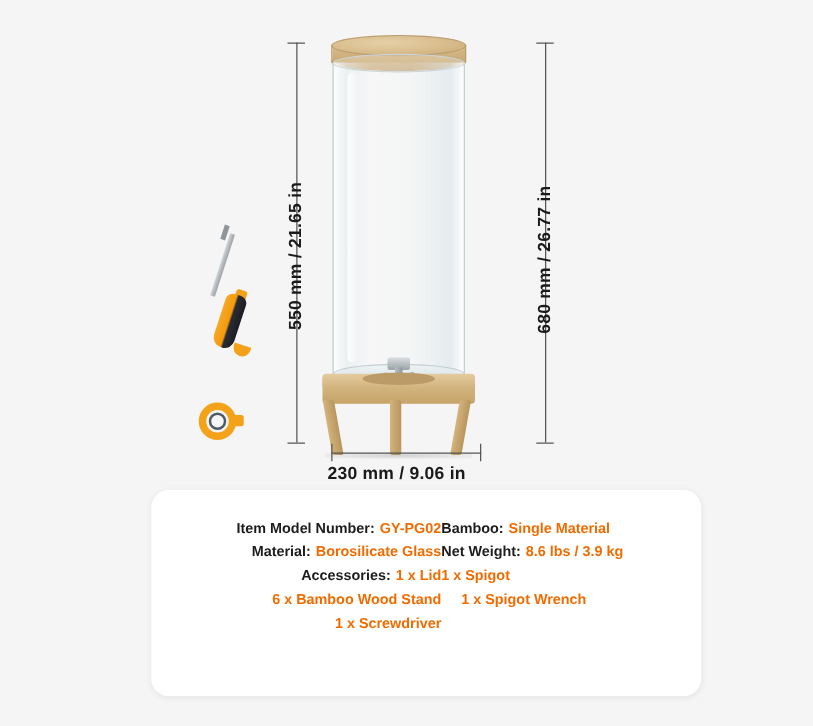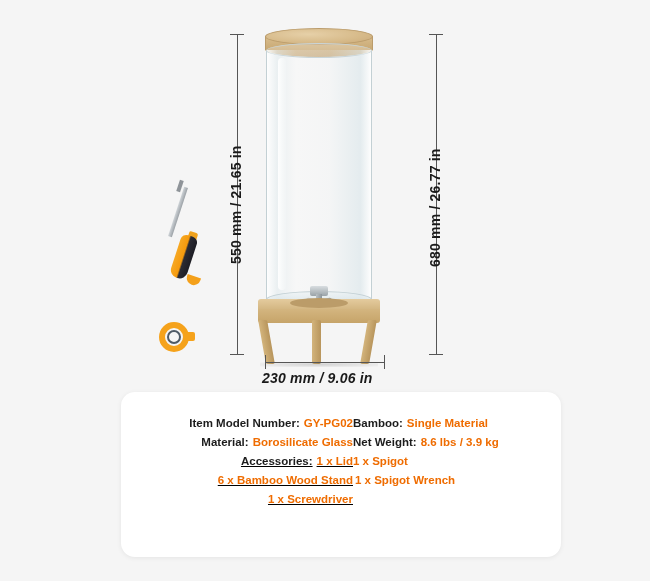--- a/index.html
+++ b/index.html
@@ -358,21 +358,21 @@
     white-space: nowrap;
   }
   .spec-value {
     color: #ef6c00;
     font-weight: bold;
     white-space: nowrap;
     margin-left: 4px;
   }
   
   .spec-col.left { justify-content: flex-end; padding-right: 0; align-items: flex-end; }
-  .acc-list .spec-col.left { justify-content: flex-end; text-decoration: underline; }
+  .acc-list .spec-col.left { justify-content: flex-end; }
 </style>
 </head>
 <body>
 
 <div id="page">
 
   <div id="product">
     <div class="lid-bottom"></div>
     <div class="lid-band"></div>
     <div class="lid-top"></div>
@@ -416,21 +416,21 @@
   <div class="dim-label vert" style="left:228px; top:264px;">550 mm / 21.65 in</div>
 
   <div class="dim-line vline" style="left:436px; top:34px; height:320px;"></div>
   <div class="tick" style="left:429px; top:34px; width:14px; height:1px;"></div>
   <div class="tick" style="left:429px; top:354px; width:14px; height:1px;"></div>
   <div class="dim-label vert" style="left:427px; top:267px;">680 mm / 26.77 in</div>
 
   <div class="dim-line hline" style="left:265px; top:362px; width:120px;"></div>
   <div class="tick" style="left:265px; top:355px; width:1px; height:14px;"></div>
   <div class="tick" style="left:384px; top:355px; width:1px; height:14px;"></div>
-  <div class="dim-label" style="left:262px; top:370px;font-style:italic;">230 mm / 9.06 in</div>
+  <div class="dim-label" style="left:262px; top:370px;">230 mm / 9.06 in</div>
 
   <div id="spec-card">
     <div class="spec-grid">
 
       <div class="spec-row">
         <div class="spec-col left">
           <span class="spec-label">Item Model Number:</span>
           <span class="spec-value">GY-PG02</span>
         </div>
         <div class="spec-col right">
@@ -459,21 +459,21 @@
         <div class="spec-col right">
           <span class="spec-value" style="margin-left:0">1 x Spigot</span>
         </div>
       </div>
 
       <div class="spec-row acc-list">
         <div class="spec-col left">
           <span class="spec-value">6 x Bamboo Wood Stand</span>
         </div>
         <div class="spec-col right">
-          <span class="spec-value" style="margin-left:2px">1 x Spigot Wrench</span>
+          <span class="spec-value" style="margin-left:16px">1 x Spigot Wrench</span>
         </div>
       </div>
 
       <div class="spec-row acc-list">
         <div class="spec-col left">
           <span class="spec-value">1 x Screwdriver</span>
         </div>
         <div class="spec-col right">
           <span class="spec-value" style="margin-left:0"></span>
         </div>

